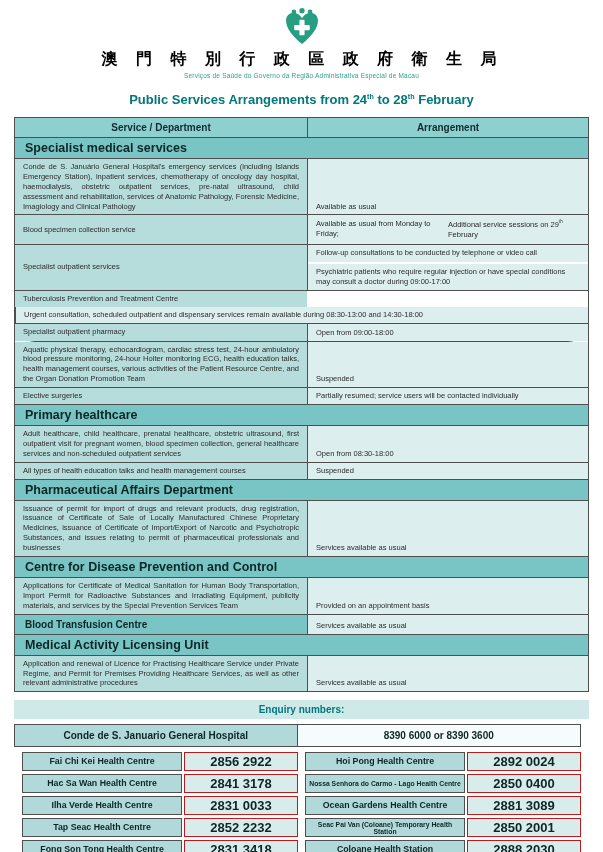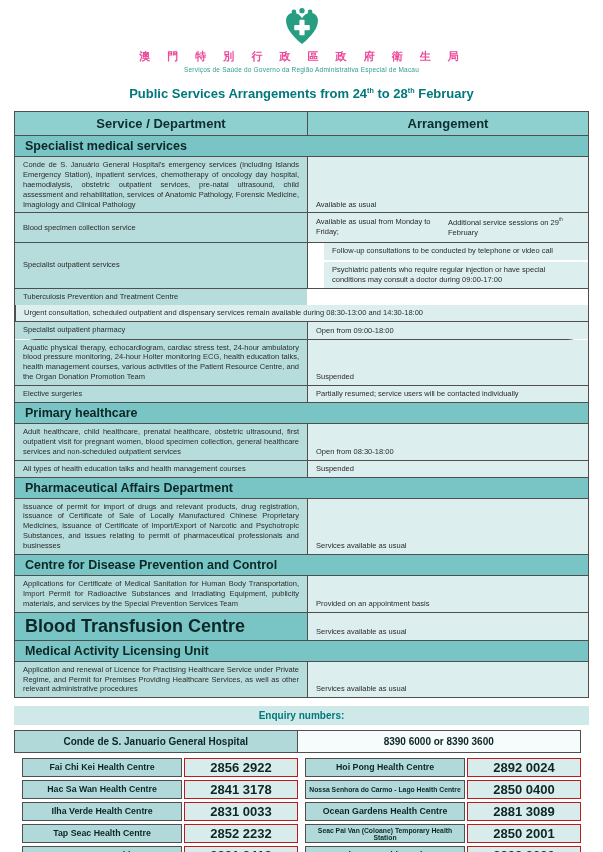--- a/index.html
+++ b/index.html
@@ -8,38 +8,38 @@
     width:603px; min-height:852px;
     font-family:"Liberation Sans", sans-serif;
     color:#222;
   }
   .page { width:603px; min-height:852px; background:#fff; padding-top:8px; }
 
   
   .org-header { text-align:center; }
   .logo { display:block; margin:0 auto; }
   .org-zh {
-    font-size:11px; font-weight:bold; color:#ec4899;
+    font-size:16px; font-weight:bold; color:#000000;
     letter-spacing:7px; margin-top:3px; padding-left:2px;
   }
   .org-pt { font-size:6.5px; color:#2f9e8e; margin-top:2px; letter-spacing:0.2px; }
   .page-title {
     text-align:center; color:#00787c; font-weight:bold;
     font-size:13px; margin:13px 0 10px 0;
   }
   .page-title sup { font-size:0.55em; vertical-align:super; }
 
   
   .ptable {
     margin:0 14px; border:1px solid #4f4f4f; background:#fff;
   }
   .ptable > div + div { border-top:1px solid #4f4f4f; }
   .thead { display:flex; background:#8ed0d0; }
   .th {
-    font-size:13px; font-weight:bold; color:#102c2c;
+    font-size:10px; font-weight:bold; color:#102c2c;
     text-align:center; padding:4px 7px;
   }
   .th-l { width:292px; }
   .th-r { flex:1; border-left:1px solid #4f4f4f; }
   .sec {
     background:#79c5c5; font-size:12.5px; font-weight:bold; color:#0d2626;
     padding:3px 0 3px 10px;
   }
   .trow { display:flex; align-items:stretch; }
   .cell-l {
@@ -50,25 +50,25 @@
     flex:1; background:#dceeee; display:flex; align-items:flex-end;
     border-left:1px solid #4f4f4f; padding:3px 8px;
   }
   .ctext { width:100%; font-size:7.5px; line-height:1.32; color:#2b2b2b; text-align:justify; }
   .cell-r .ctext { text-align:left; }
   .ctext sup { font-size:0.6em; vertical-align:super; }
   .cell-r.multi { flex-direction:row; align-items:flex-start; justify-content:center; }
   .cell-r.multi .ctext { margin:1px 0; }
   .cell-r.split { flex-direction:column; padding:0; background:#fff; align-items:stretch; }
   .cell-r.split .sub {
-    flex:1; background:#dceeee; display:flex; align-items:center; padding:3px 8px;margin-left:16px;
+    flex:1; background:#dceeee; display:flex; align-items:center; padding:3px 8px;
   }
   .cell-r.split .sub + .sub { border-top:2px solid #fff; }
   .sec-cell { background:#79c5c5; }
-  .sec-cell .sectext { font-size:18px; font-weight:bold; color:#0d2626; padding-left:2px; }
+  .sec-cell .sectext { font-size:10px; font-weight:bold; color:#0d2626; padding-left:2px; }
 
   
   .h38 { min-height:38px; } .h26 { min-height:26px; } .h46 { min-height:46px; }
   .h28 { min-height:28px;flex-direction:column; } .h18 { min-height:18px; } .h42 { min-height:42px;border-radius:20px; }
   .h15 { min-height:15px; } .h30 { min-height:30px; } .h14 { min-height:14px; }
   .h40 { min-height:40px; } .h31 { min-height:31px; } .h20 { min-height:20px; }
 
   
   .eq-bar {
     margin:8px 14px 5px 14px; background:#cfe9e9; text-align:center;

